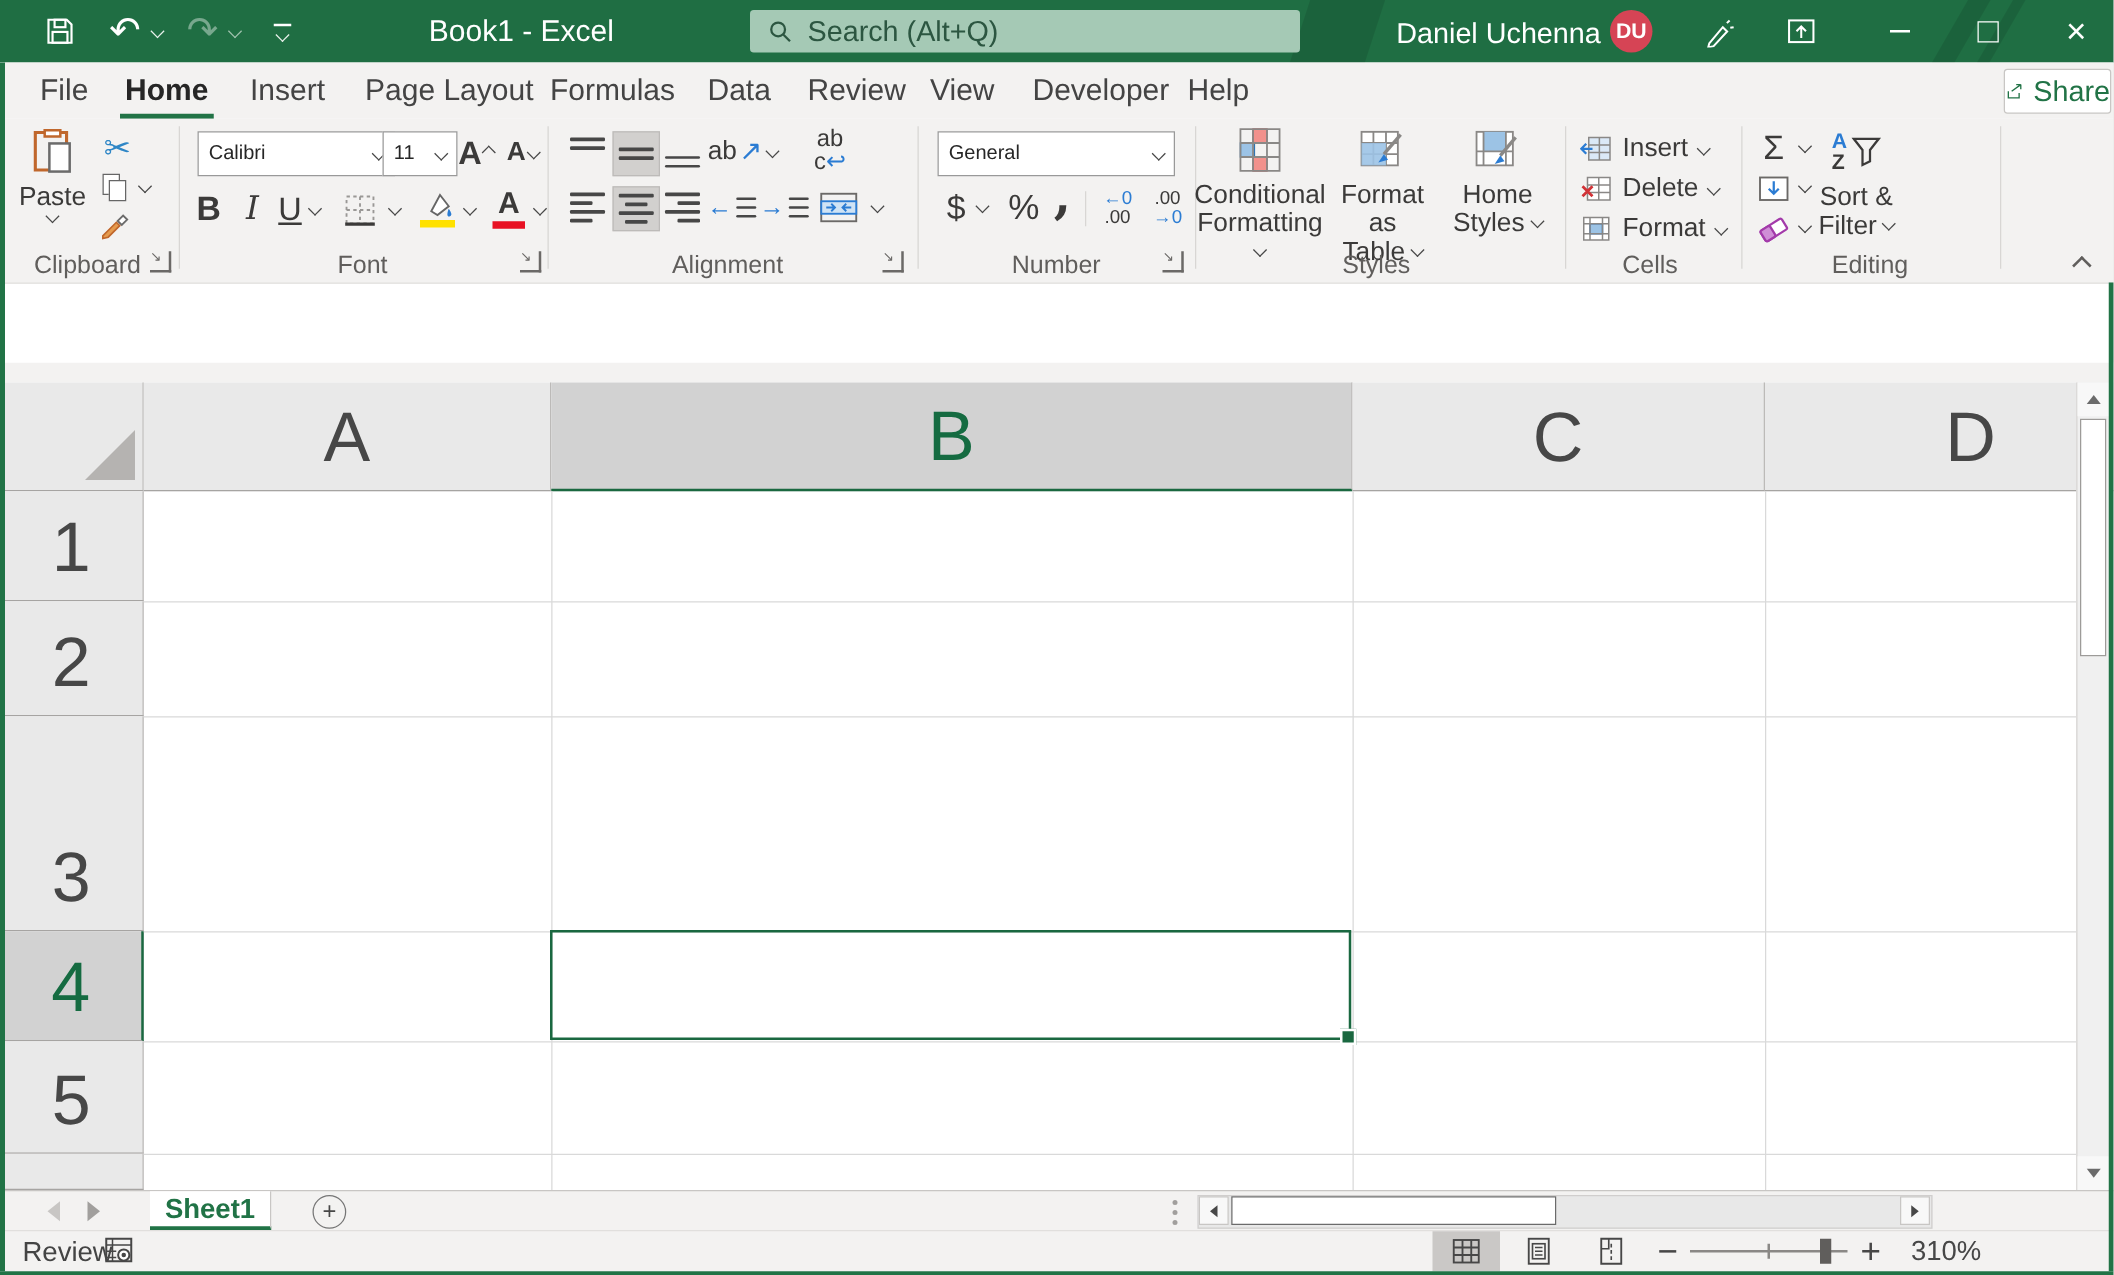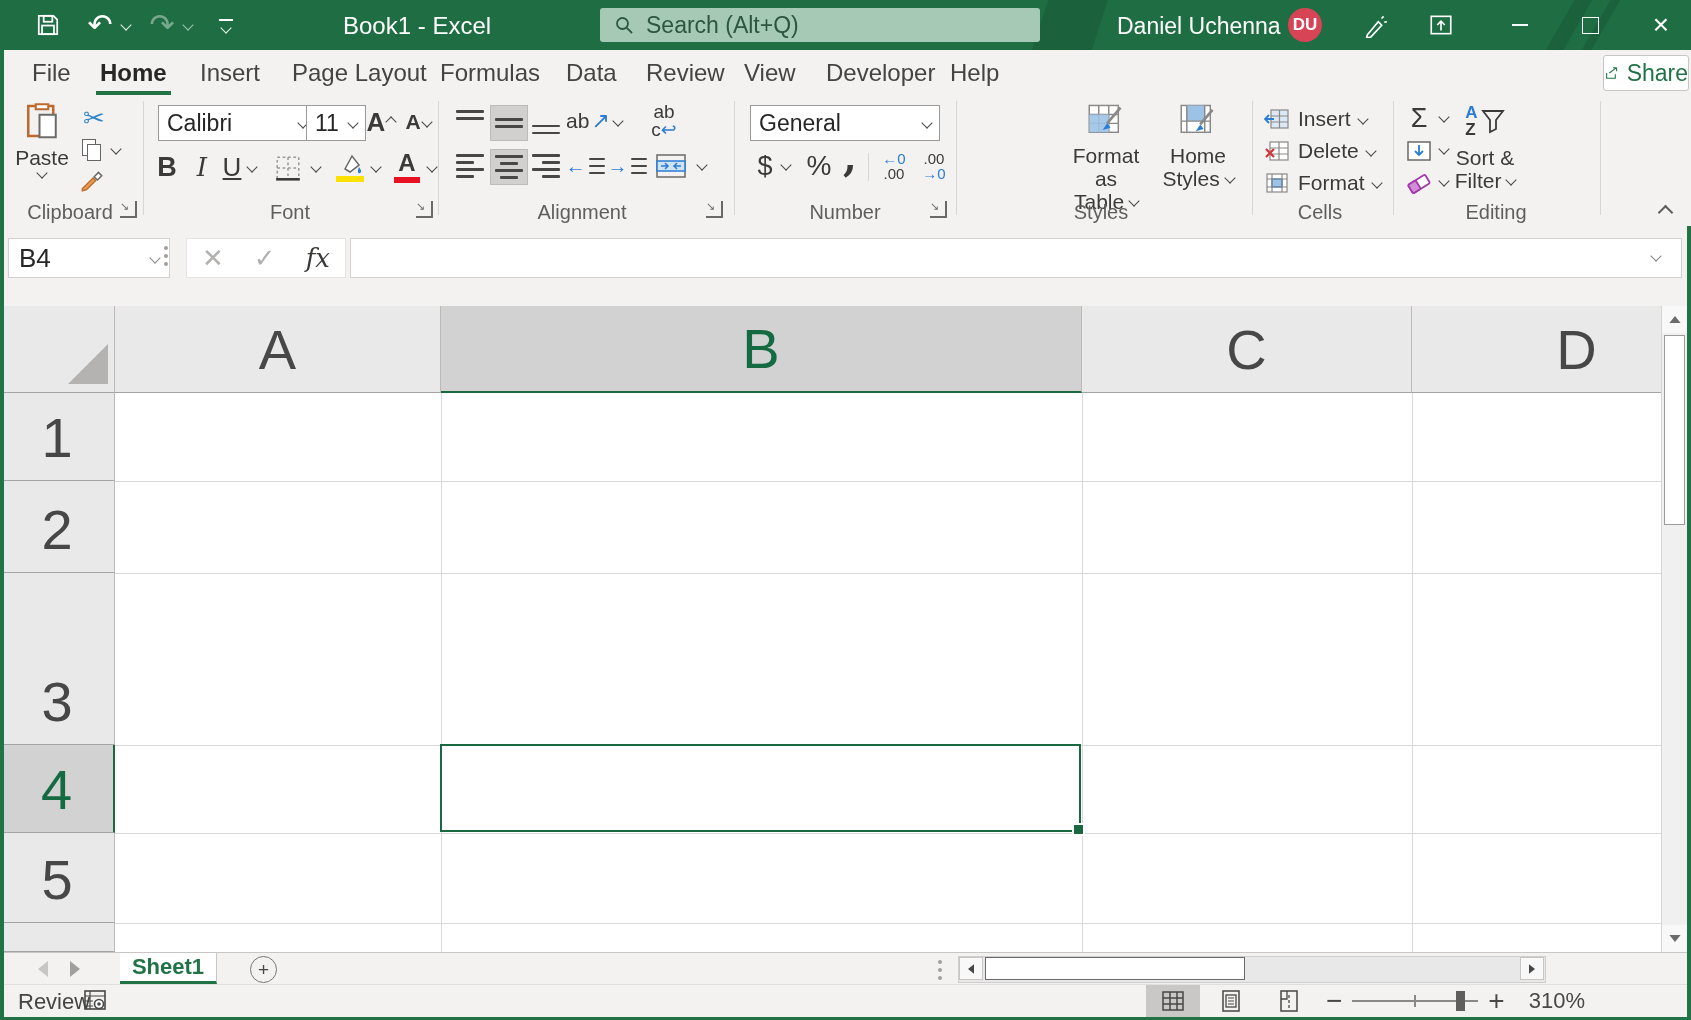--- a/index.html
+++ b/index.html
@@ -37,21 +37,21 @@
             background:#fff;border:1px solid #c8c6c4;border-radius:3px;color:#217346;font-size:23px}
   
   .ribbon{left:0;top:95px;width:1691px;height:131px;background:#f3f2f1;border-bottom:1px solid #e1dfdd}
   .gsep{position:absolute;top:6px;height:114px;width:1px;background:#d8d6d4}
   .glabel{position:absolute;top:106px;font-size:20px;color:#605e5c;text-align:center}
   .lau{position:absolute;top:106px;width:15px;height:15px;border-right:2px solid #6b6967;border-bottom:2px solid #6b6967;
        font-size:11px;color:#6b6967;line-height:10px}
   .bigbtn{position:absolute;display:flex;flex-direction:column;align-items:center}
   .bigbtn .cap{font-size:21px;line-height:23px;color:#3b3a39;text-align:center;margin-top:5px}
   .combo{position:absolute;background:#fff;border:1px solid #999;display:flex;align-items:center;
-         font-size:23px;color:#262626;padding:0 8px;justify-content:space-between}
+         font-size:16px;color:#262626;padding:0 8px;justify-content:space-between}
   .sbtn{position:absolute;display:flex;align-items:center;justify-content:center}
   .sbtn.on{background:#d2d0ce;border:1px solid #bdbbb9}
   .bars{display:flex;flex-direction:column;gap:4.5px}
   .bars i{display:block;height:2.5px;background:#474747;border-radius:1px}
   .fx-letter{font-size:26px;font-weight:bold;color:#3b3a39;line-height:24px}
   .colorbar{display:block;height:6px;width:28px;margin-top:2px}
   .cellrow{position:absolute;display:flex;align-items:center;gap:8px;font-size:21px;color:#3b3a39}
   
   .fbar{left:0;top:226px;width:1691px;height:64px;background:#f3f2f1}
   .fbox{position:absolute;background:#fff;border:1px solid #d4d2d0}
@@ -348,20 +348,30 @@
       <span style="font-size:15px;line-height:15px;color:#3b3a39">.00</span>
     </div>
     <div class="sbtn" style="left:916px;top:54px;width:36px;height:34px;flex-direction:column">
       <span style="font-size:15px;line-height:15px;color:#3b3a39">.00</span>
       <span style="font-size:15px;line-height:15px;color:#2b7cd3">→0</span>
     </div>
     <div class="glabel" style="left:740px;width:210px">Number</div>
     <span class="lau" style="left:930px">↘</span>
     <div class="gsep" style="left:956px"></div>
 
+    <div class="bigbtn" style="left:962px;top:6px;width:92px">
+      <svg width="38" height="38" viewBox="0 0 34 34">
+        <rect x="12" y="2" width="10" height="10" fill="#f2918c" stroke="#c0504d"></rect>
+        <rect x="3" y="12" width="10" height="10" fill="#9cc3e5" stroke="#2e74b5"></rect>
+        <rect x="12" y="22" width="10" height="10" fill="#f2918c" stroke="#c0504d"></rect>
+        <path d="M3 2h28v30H3z M3 12h28 M3 22h28 M12 2v30 M22 2v30" fill="none" stroke="#8a8886" stroke-width="1.3"></path>
+      </svg>
+      <span class="cap"><span>Conditional</span><br>
+      <span>Formatting</span> <span class="cv s"></span></span>
+    </div>
     <div class="bigbtn" style="left:1062px;top:6px;width:88px">
       <svg width="38" height="38" viewBox="0 0 34 34">
         <rect x="2" y="4" width="26" height="24" fill="#fff" stroke="#8a8886" stroke-width="1.3"></rect>
         <path d="M2 12h26 M2 20h26 M10.5 4v24 M19.5 4v24" stroke="#8a8886" stroke-width="1.3"></path>
         <rect x="2" y="12" width="17.5" height="16" fill="#9cc3e5" opacity=".9"></rect>
         <path d="M30 6 L18 20" stroke="#8a8886" stroke-width="2.4"></path>
         <path d="M18 20 l-4 6 7-2z" fill="#2b7cd3"></path>
       </svg>
       <span class="cap"><span>Format as</span><br>
       <span>Table</span> <span class="cv s"></span></span>
@@ -441,38 +451,20 @@
         </svg>
       </span>
       <span class="cap"><span>Sort &amp;</span><br>
       <span>Filter</span> <span class="cv s"></span></span>
     </div>
     <div class="glabel" style="left:1398px;width:196px">Editing</div>
     <div class="gsep" style="left:1600px"></div>
     <span class="cv up" style="position:absolute;left:1660px;top:112px;border-color:#605e5c"></span>
   </div>
 
-  <div class="a fbar">
-    <div class="fbox" style="left:8px;top:12px;width:140px;height:38px;display:flex;align-items:center;justify-content:space-between;padding:0 10px">
-      <span style="font-size:26px;color:#262626">B4</span>
-      <span class="cv s" style="border-color:#8a8886"></span>
-    </div>
-    <div class="a dots3" style="left:164px;top:20px">
-        <i></i>
-        <i></i>
-        <i></i>
-      </div>
-    <div class="fbox" style="left:186px;top:12px;width:158px;height:38px;border-color:#e6e4e2;display:flex;align-items:center;justify-content:space-around">
-      <span style="font-size:26px;color:#b3b1af">✕</span>
-      <span style="font-size:26px;color:#b3b1af">✓</span>
-      <span style="font-size:26px;font-style:italic;font-family:'DejaVu Serif',serif;color:#3b3a39">fx</span>
-    </div>
-    <div class="fbox" style="left:350px;top:12px;width:1330px;height:38px"></div>
-    <span class="cv s" style="position:absolute;left:1652px;top:26px;border-color:#8a8886"></span>
-  </div>
 
   <div class="a grid">
     <div class="a" style="left:0;top:0;width:1691px;height:16px;background:#f3f2f1"></div>
 
     <div class="hdr" style="left:0;top:16px;width:115px;height:87px">
       <i style="position:absolute;right:6px;bottom:8px;width:0;height:0;border-left:40px solid transparent;border-bottom:40px solid #b5b3b1"></i>
     </div>
     <div class="hdr" style="left:115px;top:16px;width:326px;height:87px">A</div>
     <div class="hdr sel" style="left:441px;top:16px;width:641px;height:87px;border-bottom:2px solid #1a6840">B</div>
     <div class="hdr" style="left:1082px;top:16px;width:330px;height:87px">C</div>

